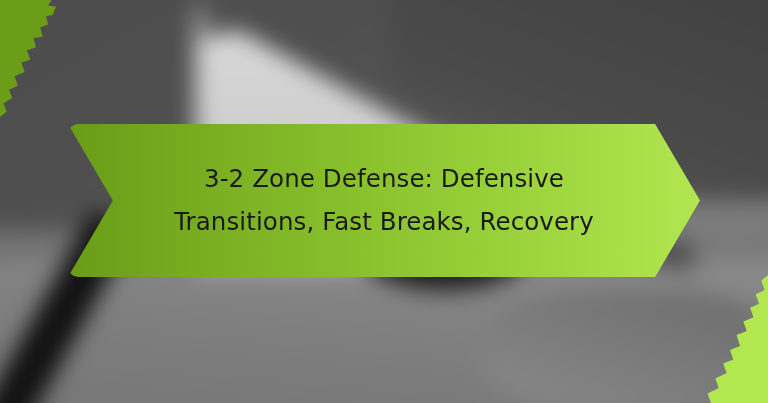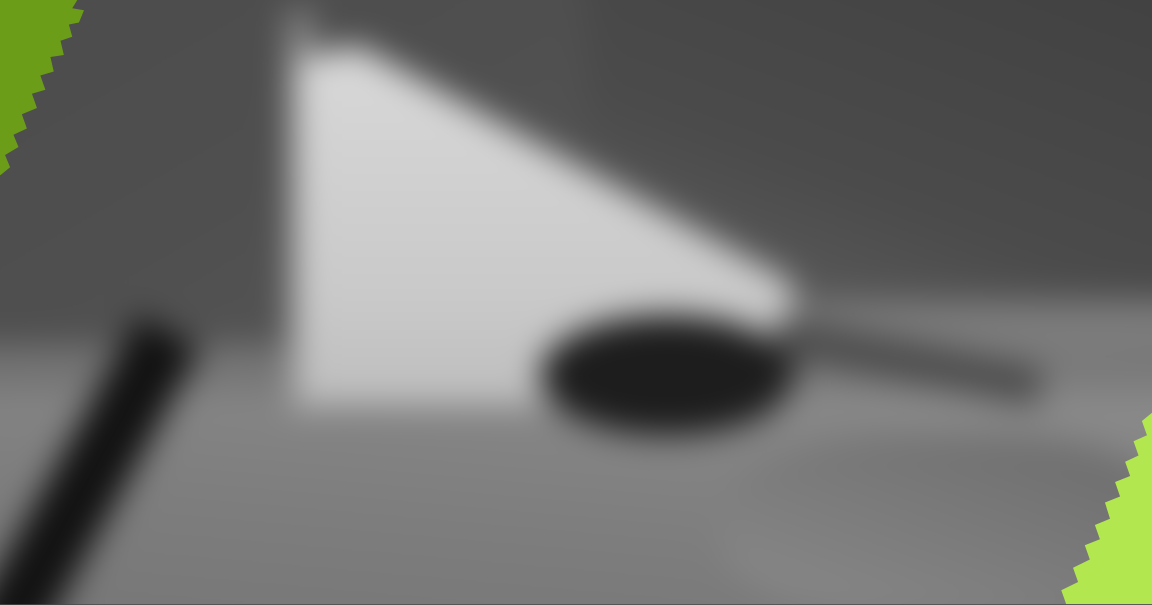--- a/index.html
+++ b/index.html
@@ -185,18 +185,23 @@
     <div class="ph-board"></div>
     <div class="ph-shadow-b"></div>
     <div class="ph-rim"></div>
     <div class="ph-blob"></div>
     <div class="ph-pole"></div>
   </div>
 
   <div class="corner corner-tl" style="background: linear-gradient(135deg, rgb(107, 157, 24) 0%, rgb(107, 157, 24) 100%);"></div>
   <div class="corner corner-br" style="background: linear-gradient(315deg, rgb(178, 231, 79) 0%, rgb(178, 231, 79) 100%);"></div>
 
+  <div class="ribbon" style="clip-path: polygon(0% 0%, 92.9% 0%, 100% 50%, 92.9% 100%, 0% 100%, 7.1% 50%); background: linear-gradient(90deg, rgb(106, 156, 23) 0%, rgb(141, 198, 48) 52%, rgb(177, 230, 80) 100%);">
+    <div class="ribbon-inner">
+      <div class="ribbon-title" style="color: rgb(27, 27, 27);">3-2 Zone Defense: Defensive Transitions, Fast Breaks, Recovery</div>
+    </div>
+  </div>
 
   <svg class="notch" style="left:654px;" width="46" height="153" viewBox="0 0 46 153">
     <path d="M46 0 L46 153 L46 153 L0 76.5 Z" fill="none"></path>
   </svg>
 
 </div>
 
 </body></html>

